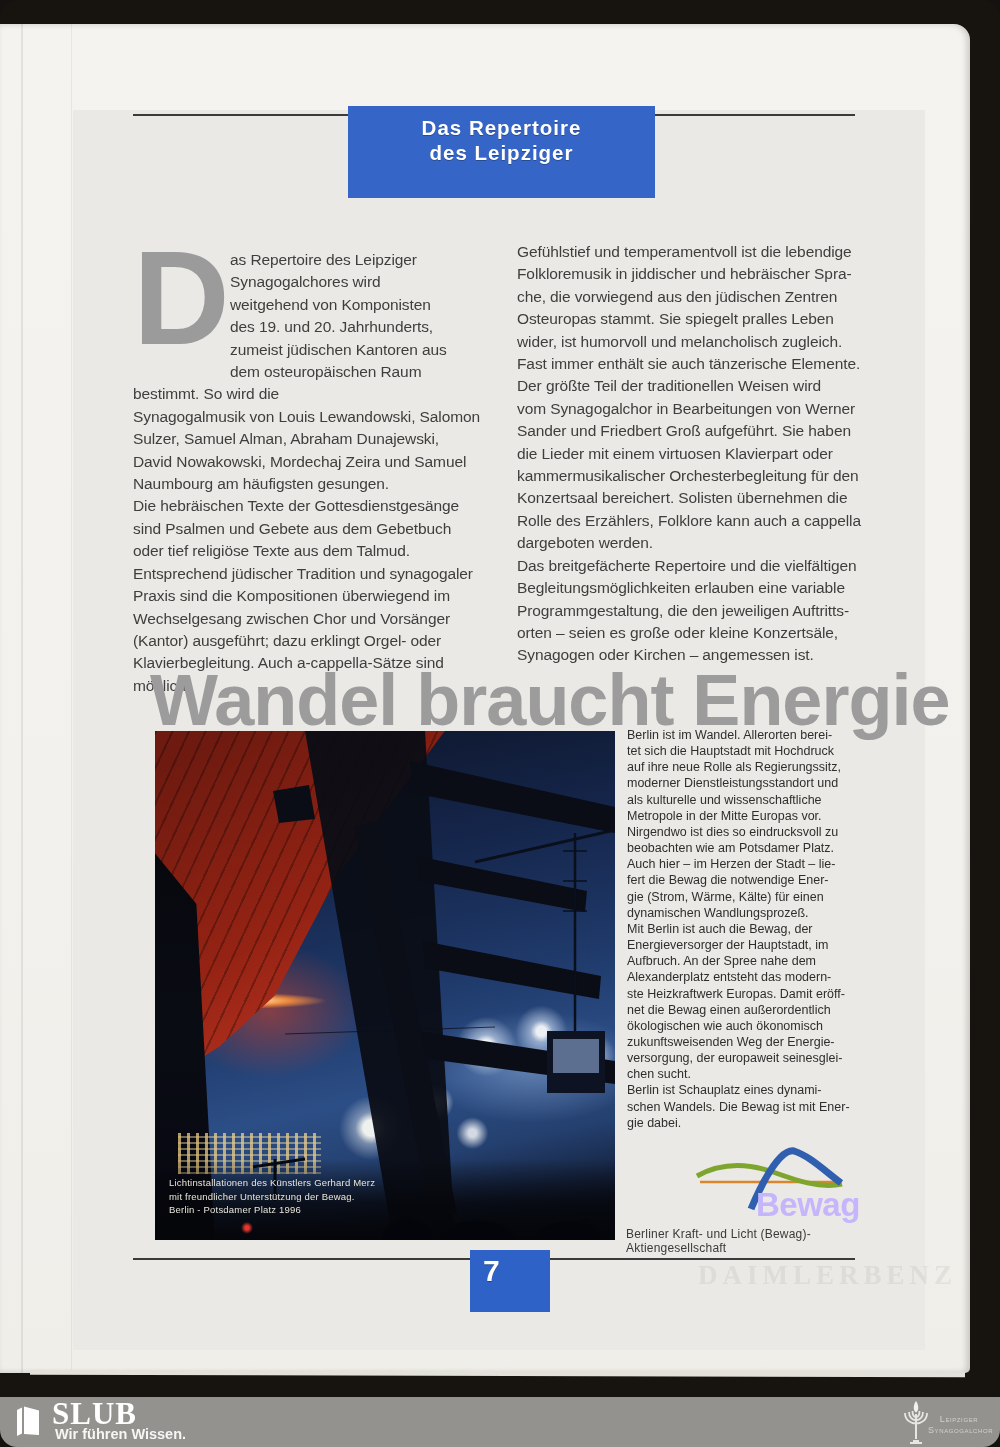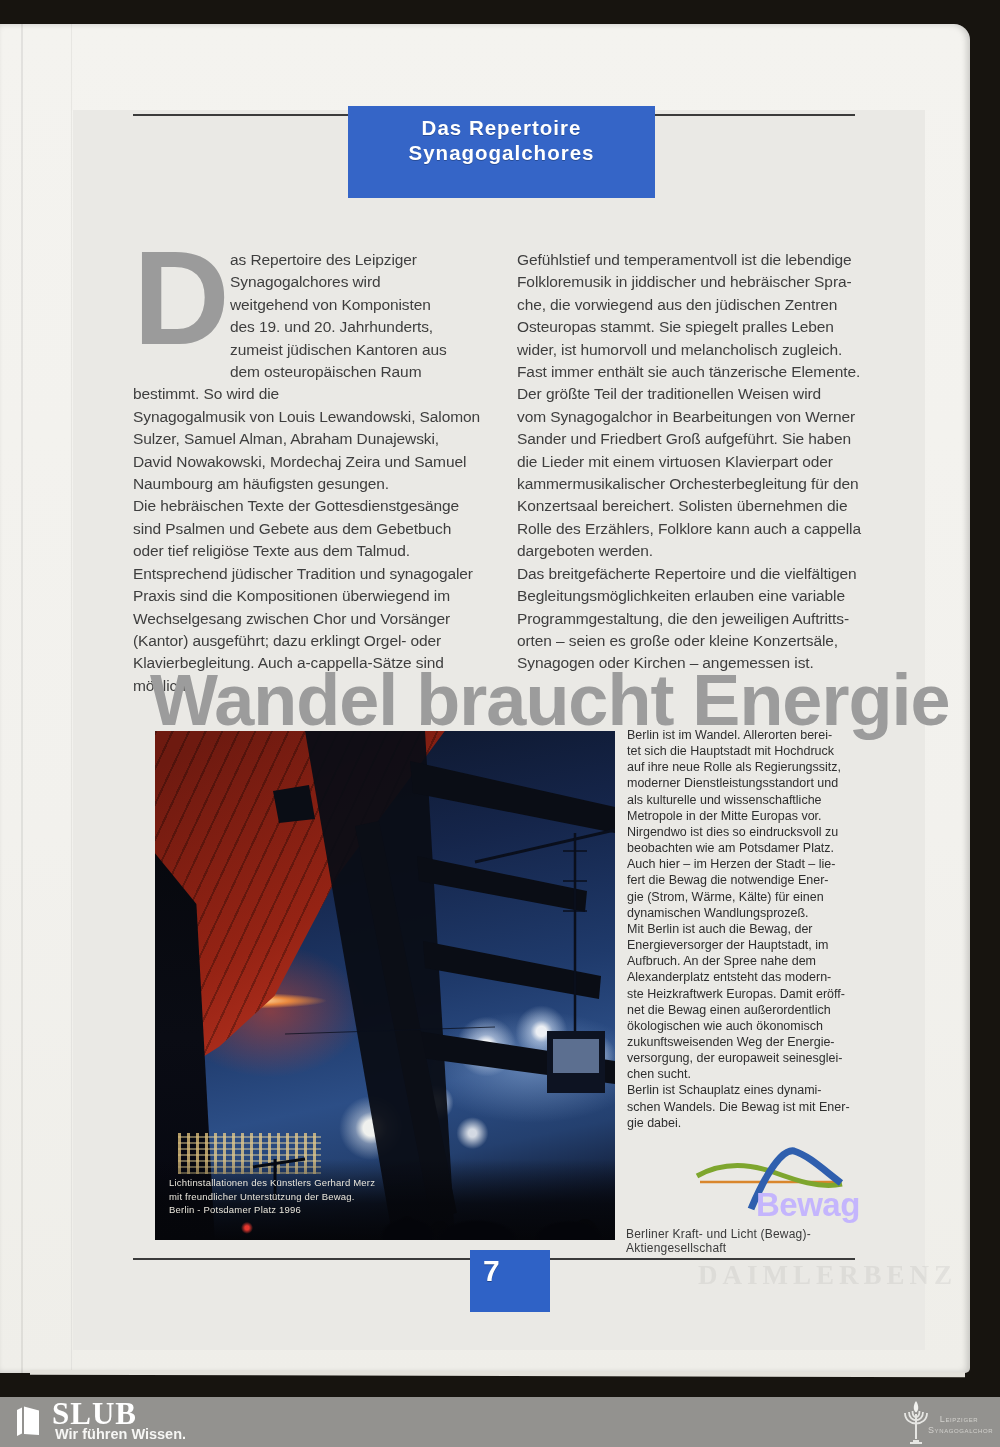--- a/index.html
+++ b/index.html
@@ -1,17 +1,17 @@
 <!DOCTYPE html>
 <html><head>
 <meta charset="utf-8">
 <style>
   html,body{margin:0;padding:0;background:#141210;}
   .stage{position:relative;width:1000px;height:1447px;background:#17140f;overflow:hidden;
-         font-family:"Liberation Sans",sans-serif;}
+         font-family:"Liberation Sans",sans-serif;border-radius:17px;}
   .abs{position:absolute;}
 
   
   .paper{left:0;top:24px;width:970px;height:1349px;
          background:linear-gradient(180deg,#f4f3ef 0%,#f2f1ed 60%,#efeee9 100%);
          border-top-right-radius:16px;border-bottom-right-radius:5px;
          box-shadow:inset -3px 0 6px rgba(0,0,0,.18);}
   .crease1{left:21px;top:24px;width:2px;height:1349px;background:rgba(0,0,0,.07);}
   .crease2{left:71px;top:24px;width:1px;height:1349px;background:rgba(0,0,0,.05);}
   .panel{left:73px;top:110px;width:852px;height:1240px;background:#eae9e5;}
@@ -27,21 +27,21 @@
             letter-spacing:1px;padding-top:9px;box-sizing:border-box;
             text-shadow:0 1px 0 rgba(0,0,0,.25);}
   .pagebox{left:470px;top:1250px;width:80px;height:62px;background:#2f62c6;}
   .pagebox span{display:block;margin:4px 0 0 13px;color:#fff;font-weight:bold;font-size:30px;
                 text-shadow:0 1px 0 rgba(0,0,0,.3);}
 
   
   .col{font-size:15.5px;line-height:22.4px;color:#3e3e3e;letter-spacing:-.1px;}
   .col p{margin:0;white-space:pre-line;}
   .left-col{left:133px;top:249px;width:352px;}
-  .right-col{left:517px;top:249px;width:345px;}
+  .right-col{left:517px;top:241px;width:345px;}
   .dropcap{float:left;width:97px;height:113px;font-size:134px;line-height:98px;
            font-weight:bold;color:#9b9b9b;}
 
   
   .headline{left:150px;top:659px;width:700px;font-size:72px;font-weight:bold;color:#9c9c9c;
             letter-spacing:-1px;white-space:nowrap;}
   .adtext{left:627px;top:727px;width:232px;font-size:12.5px;line-height:16.15px;color:#2e2e2e;
           white-space:pre-line;text-align:justify;}
   .brandsub{left:626px;top:1227px;width:240px;font-size:12px;color:#3a3a3a;letter-spacing:.2px;}
   .bewagword{left:756px;top:1186px;font-size:33px;font-weight:bold;color:#c4b5fd;letter-spacing:-.5px;}
@@ -105,21 +105,21 @@
   <div class="abs paper"></div>
   <div class="abs crease1"></div>
   <div class="abs crease2"></div>
   <div class="abs panel"></div>
   <div class="abs page-edge"></div>
 
   <div class="abs rule rule-top"></div>
 
   <div class="abs titlebox">
     <div>Das Repertoire</div>
-    <div>Synagogalchores</div>
+    <div>des Leipziger</div>
   </div>
 
   <div class="abs col left-col">
     <span class="dropcap">D</span>
     <p>as Repertoire des Leipziger
 Synagogalchores wird
 weitgehend von Komponisten
 des 19. und 20. Jahrhunderts,
 zumeist jüdischen Kantoren aus
 dem osteuropäischen Raum bestimmt. So wird die

